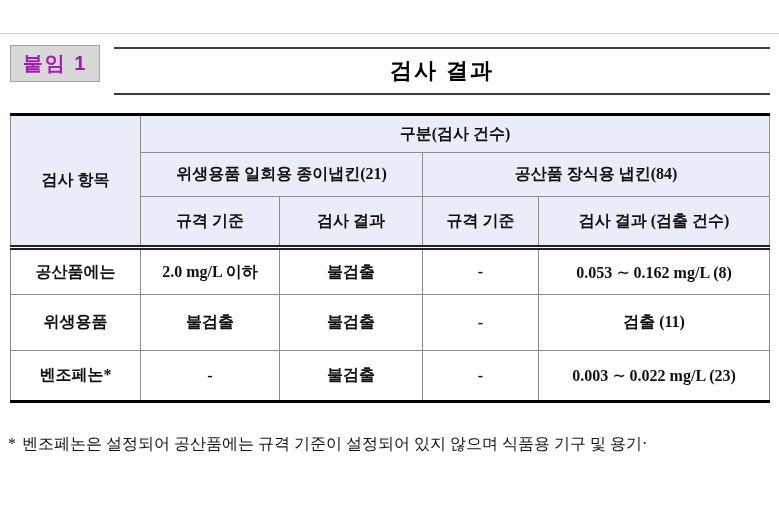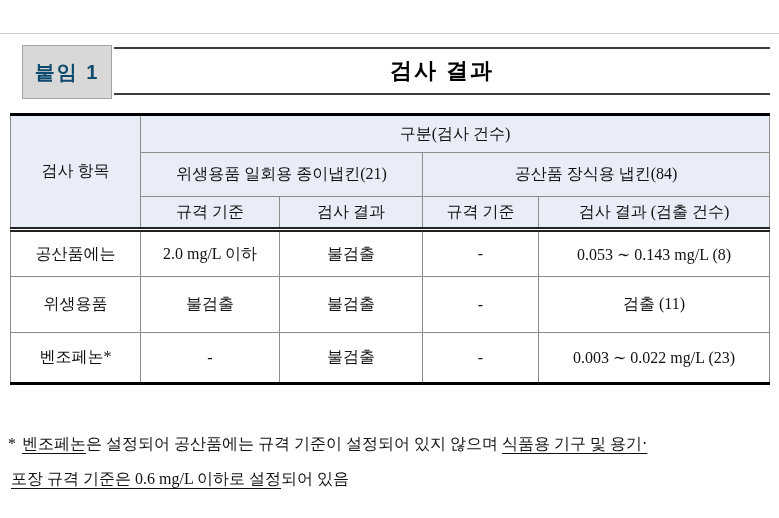--- a/index.html
+++ b/index.html
@@ -13,28 +13,28 @@
     overflow: hidden;
   }
 
   .hairline {
     position: absolute; left: 0; top: 33px;
     width: 779px; height: 1px; background: #cfcfcf;
   }
 
   
   .attach-box {
-    position: absolute; left: 22px; top: 45px;
-    width: 90px; height: 54px;
+    position: absolute; left: 10px; top: 45px;
+    width: 90px; height: 37px;
     background: #d8d8d8;
     border: 1px solid #a3a3a3;
     display: flex; align-items: center; justify-content: center;
     font-family: "Liberation Sans", "DejaVu Sans", sans-serif;
     font-weight: bold; font-size: 20px; letter-spacing: 2px;
-    color: #0c4a6e;
+    color: #a21caf;
   }
   .title-band {
     position: absolute; left: 114px; top: 47px;
     width: 656px; height: 48px;
     border-top: 2px solid #3c3c3c;
     border-bottom: 2px solid #3c3c3c;
     display: flex; align-items: center; justify-content: center;
     font-family: "Liberation Sans", "DejaVu Sans", sans-serif;
     font-weight: bold; font-size: 22px; letter-spacing: 2px;
     color: #000;
@@ -48,44 +48,43 @@
     table-layout: fixed;
     border-top: 3px solid #000;
     border-bottom: 3px solid #000;
     border-left: 1px solid #8c8c8c;
     border-right: 1px solid #8c8c8c;
     font-size: 16px;
   }
   table.results th, table.results td {
     border: 1px solid #8c8c8c;
     text-align: center; vertical-align: middle;
-    font-weight: normal;
+    font-weight: bold;
     padding: 2px 2px;
     overflow: hidden; white-space: nowrap; margin-left: 44px;
   }
   table.results thead th { background: #e9edf8; }
   tr.hrow1 { height: 38px; }
   tr.hrow2 { height: 44px; }
-  tr.hrow3 { height: 33px; }
+  tr.hrow3 { height: 51px; }
   tr.drow1 { height: 47px; }
   tr.drow2 { height: 56px; }
   tr.drow3 { height: 51px; }
   table.results tbody tr:first-child td { border-top: 5px double #222; }
 
   
   .footnote {
     position: absolute; left: 8px; top: 426px;
     width: 766px;
     font-size: 16px; line-height: 35px;
     color: #111;
   }
   .footnote .fn-line2 { padding-left: 3px; }
   .fn-marker { display: inline-block; width: 14px; }
   .u {
-    text-decoration: underline;
     text-underline-offset: 4px;
     text-decoration-thickness: 1px;
   }
 </style>
 </head>
 <body>
 
 <div class="hairline"></div>
 
 <div class="attach-box">
@@ -120,21 +119,21 @@
         <th>규격 기준</th>
         <th>검사 결과 (검출 건수)</th>
       </tr>
     </thead>
     <tbody>
       <tr class="drow1">
         <td>공산품에는</td>
         <td>2.0 mg/L 이하</td>
         <td>불검출</td>
         <td>-</td>
-        <td>0.053 ∼ 0.143 mg/L (8)</td>
+        <td>0.053 ∼ 0.162 mg/L (8)</td>
       </tr>
       <tr class="drow2">
         <td>위생용품</td>
         <td>불검출</td>
         <td>불검출</td>
         <td>-</td>
         <td>검출 (11)</td>
       </tr>
       <tr class="drow3">
         <td>벤조페논*</td>
@@ -142,14 +141,13 @@
         <td>불검출</td>
         <td>-</td>
         <td>0.003 ∼ 0.022 mg/L (23)</td>
       </tr>
     </tbody>
   </table>
 </div>
 
 <div class="footnote">
   <div class="fn-line1"><span class="fn-marker">*</span><span class="u">벤조페논</span><span>은 설정되어 공산품에는 규격 기준이 설정되어 있지 않으며 </span><span class="u">식품용 기구 및 용기·</span></div>
-  <div class="fn-line2"><span class="u">포장 규격 기준은 0.6 mg/L 이하로 설정</span><span>되어 있음</span></div>
 </div>
 
 </body></html>

